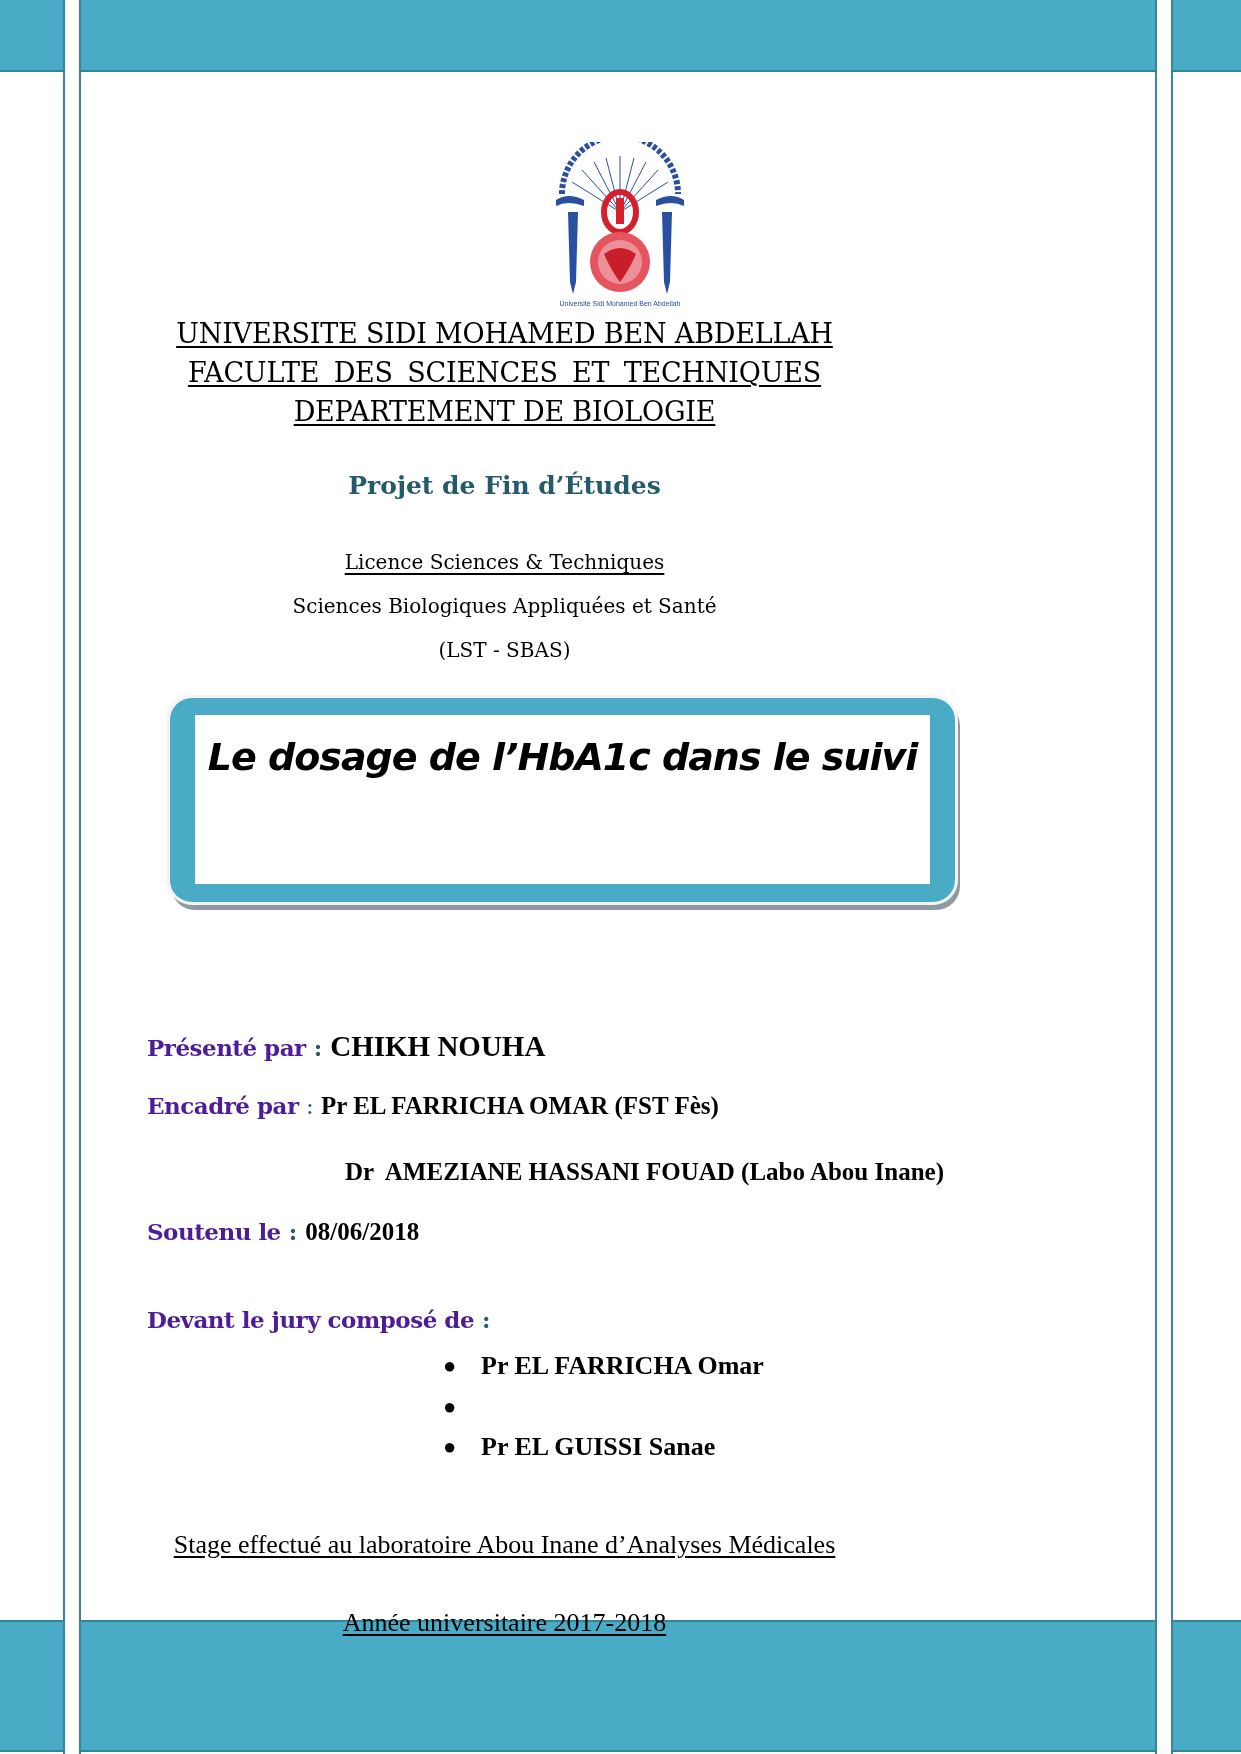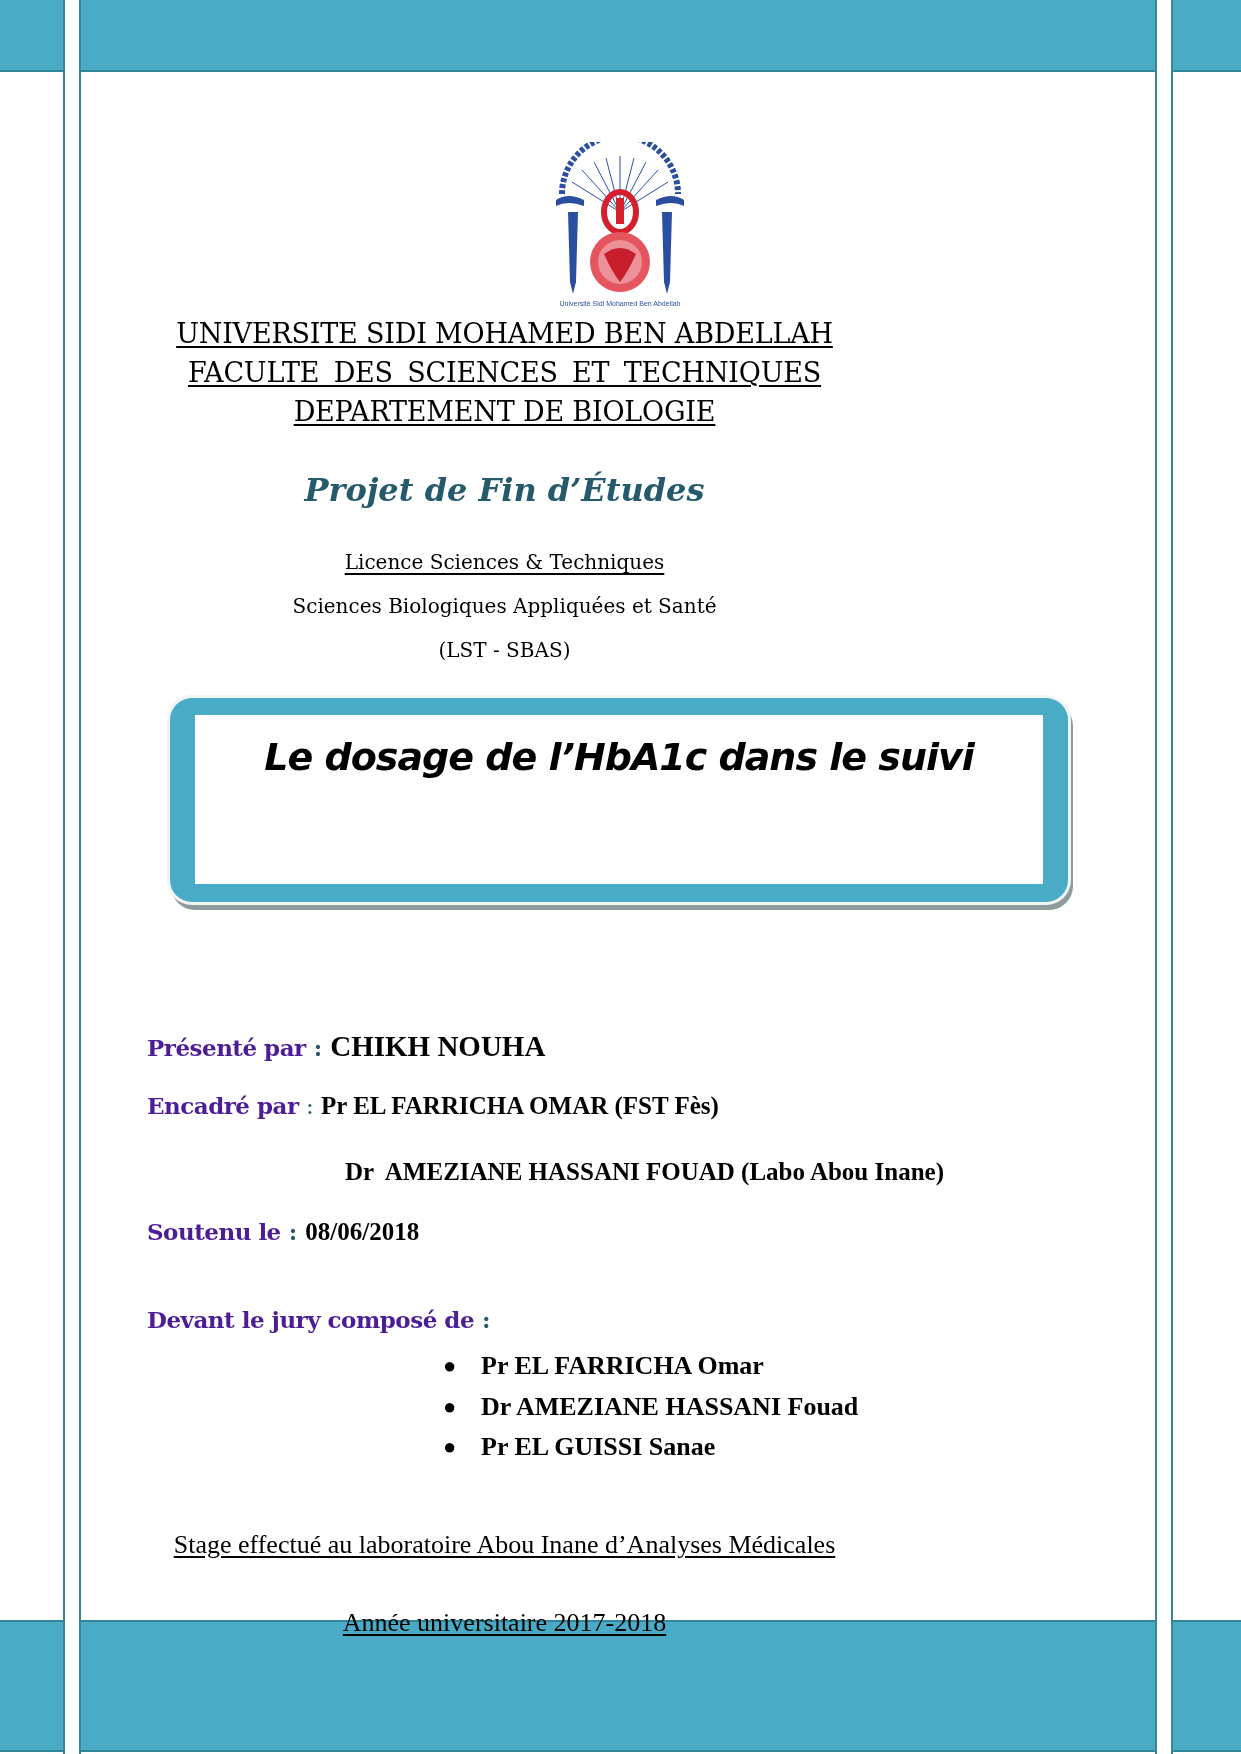--- a/index.html
+++ b/index.html
@@ -22,30 +22,30 @@
   .logo { position: absolute; left: 548px; top: 142px; width: 144px; height: 170px; }
   .logo-caption { position: absolute; left: 548px; top: 300px; width: 144px; text-align: center;
     font-family: "Liberation Sans", sans-serif; font-size: 7px; color: #2b4fa0; }
 
   .inst { font-family: "DejaVu Serif", serif; font-size: 27px; line-height: 39px; text-decoration: underline;
     text-underline-offset: 3px; letter-spacing: -0.2px; }
   .inst.l0 { top: 314px; }
   .inst.l1 { top: 353px; word-spacing: 6px; }
   .inst.l2 { top: 392px; }
 
-  .pfe { top: 471px; font-family: "DejaVu Serif", serif; font-weight: bold; font-size: 32px; color: #245a6c; font-style: italic; }
+  .pfe { top: 471px; font-family: "DejaVu Serif", serif; font-weight: bold; font-size: 25px; color: #245a6c; }
 
   .lic { font-family: "DejaVu Serif", serif; font-size: 20px; line-height: 44px; }
   .lic.l0 { top: 540px; text-decoration: underline; text-underline-offset: 4px; }
   .lic.l1 { top: 584px; }
   .lic.l2 { top: 628px; }
 
   
   .title-box {
-    position: absolute; left: 170px; top: 698px; width: 898px; height: 204px;
+    position: absolute; left: 170px; top: 698px; width: 785px; height: 204px;
     background: #4aabc6; border-radius: 22px;
     box-shadow: 0 0 0 3px #f2f4f5, 3px 6px 0 2px #8f9a9f;
   }
   .title-inner {
     position: absolute; left: 25px; top: 17px; right: 25px; bottom: 18px; background: #fff;
   }
   .title-line {
     position: absolute; left: 0; right: 0; text-align: center;
     font-family: "DejaVu Sans", sans-serif; font-weight: bold; font-style: italic;
     font-size: 38px; letter-spacing: -1px;
@@ -153,18 +153,18 @@
 
 <div class="row r-soutenu">
   <span class="lbl">Soutenu le</span><span class="colon"> : </span><span class="val">08/06/2018</span>
 </div>
 
 <div class="row r-jury">
   <span class="lbl">Devant le jury composé de</span><span class="colon"> :</span>
 </div>
 <ul class="jury-list">
   <li><span class="bullet">●</span><span>Pr EL FARRICHA Omar</span></li>
-  <li><span class="bullet">●</span><span>Dr AMEZIANE HASSANI Fouad</span></li>
+  <li><span class="bullet">●</span></li>
   <li><span class="bullet">●</span><span>Pr EL GUISSI Sanae</span></li>
 </ul>
 
 <div class="center foot l0">Stage effectué au laboratoire Abou Inane d’Analyses Médicales</div>
 <div class="center foot l1">Année universitaire 2017-2018</div>
 
 </body></html>

